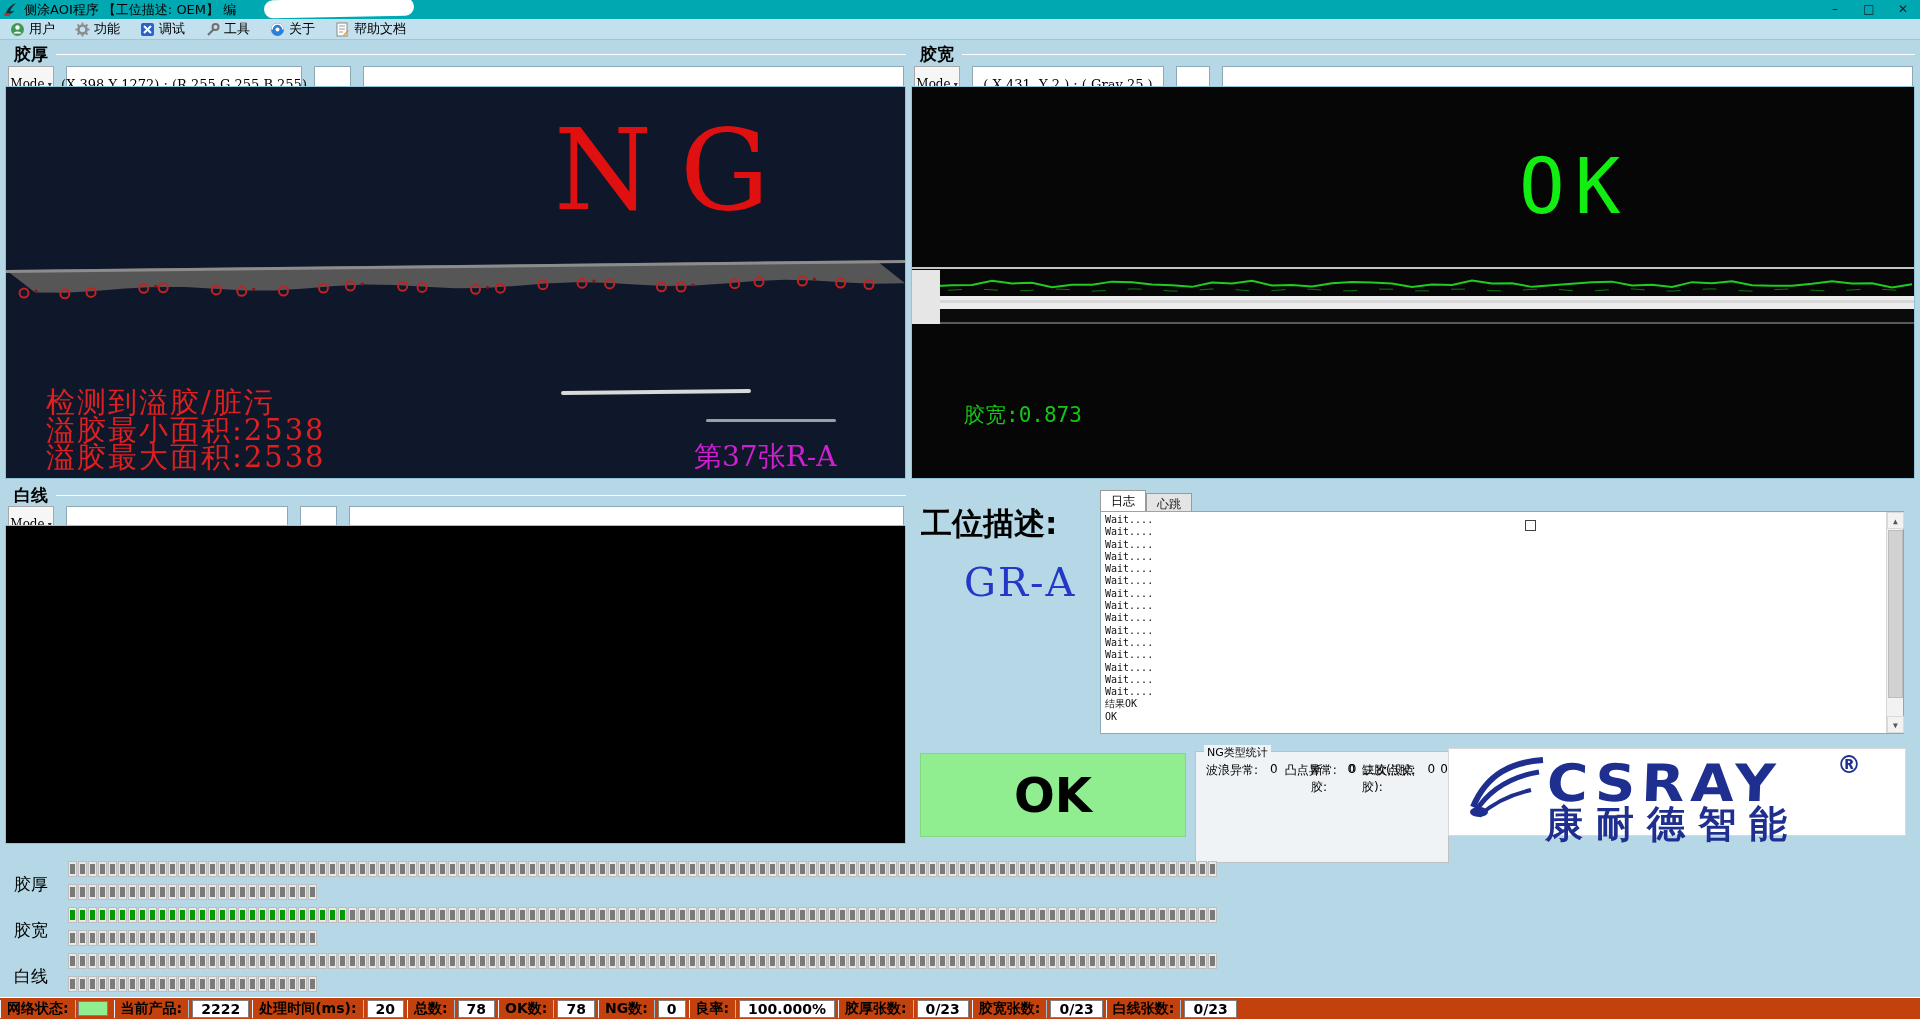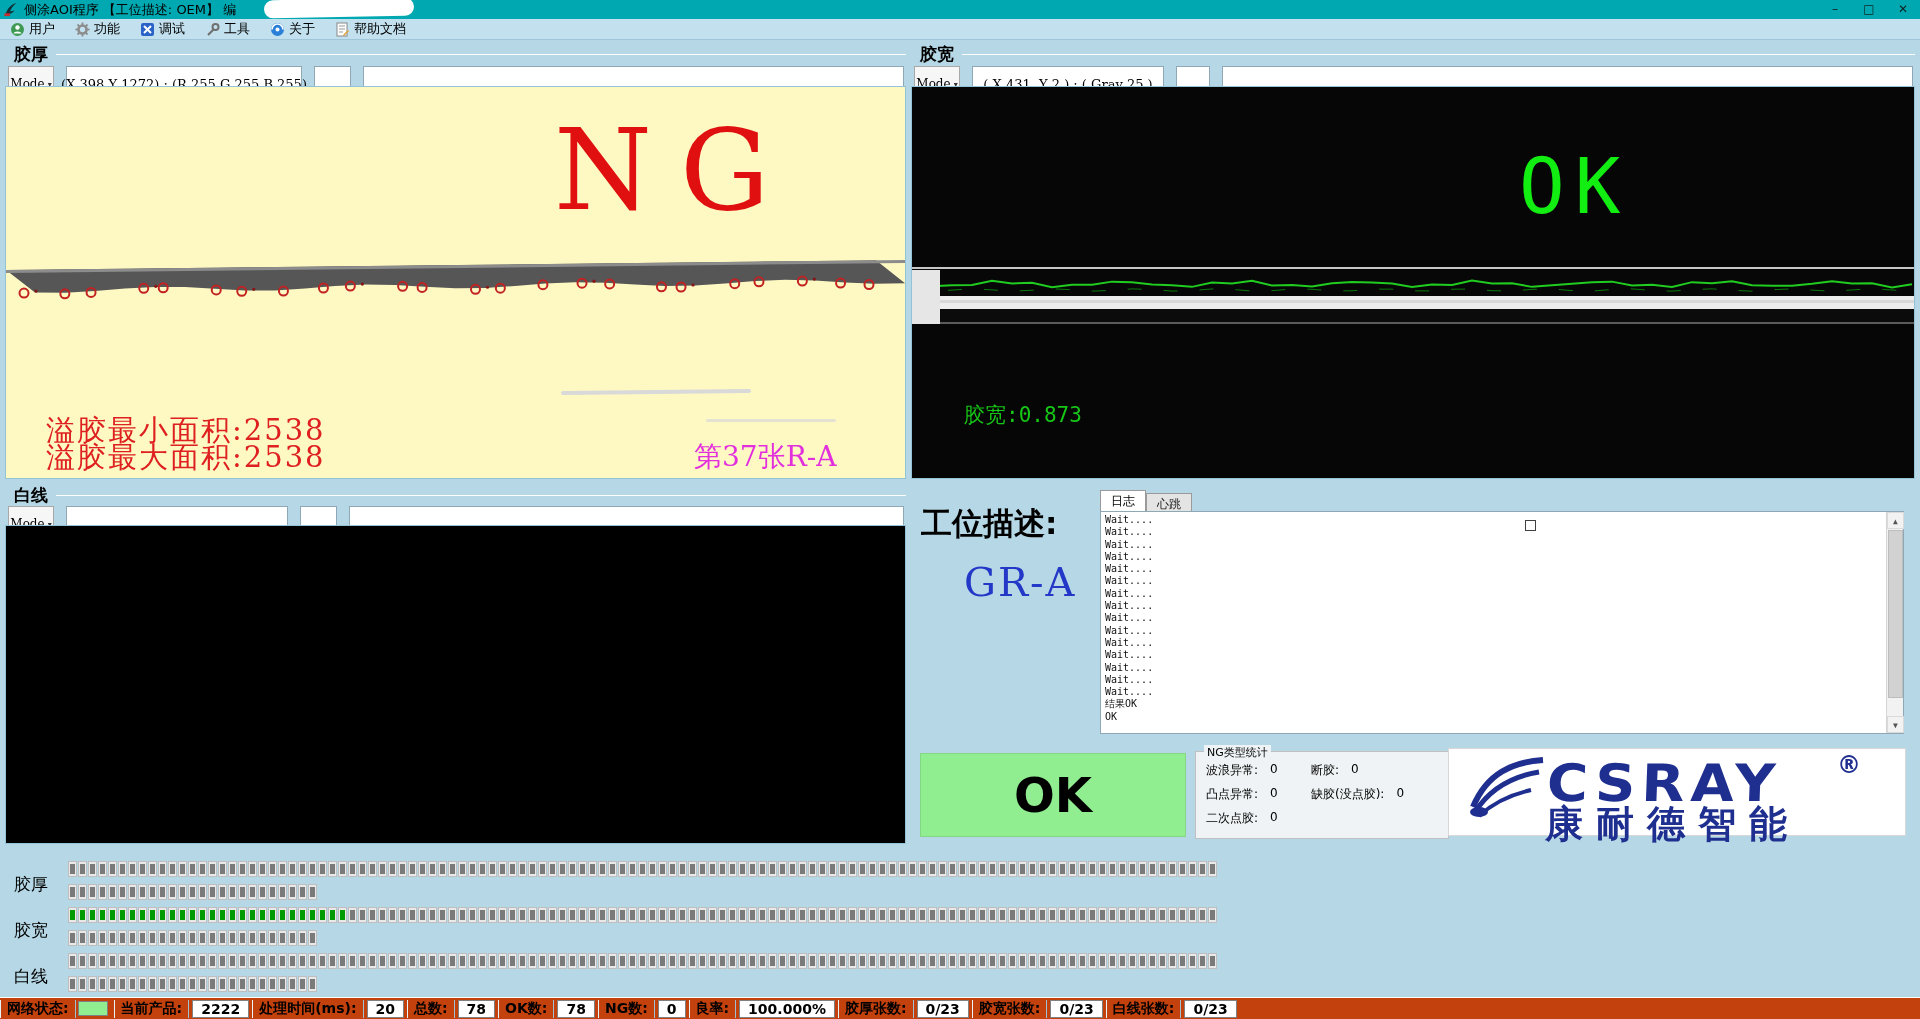--- a/index.html
+++ b/index.html
@@ -35,21 +35,21 @@
               font-family:"DejaVu Serif","Liberation Serif",serif;
               display:flex; align-items:center; justify-content:center; gap:3px; }
   .dd-arrow { font-size:8px; color:#333; }
   .tb-box { background:#fff; border:1px solid #8FA8B8; font-size:13px; color:#000;
             font-family:"DejaVu Serif","Liberation Serif",serif;
             display:flex; align-items:center; justify-content:center; white-space:nowrap; }
   .img-area { position:absolute; border:1px solid #93C3D6; overflow:hidden; }
 
   
   #p-thick { left:5px; top:44px; width:901px; height:437px; }
-  #p-thick .img-area { left:0; top:42px; width:901px; height:393px; background:#fef9c3; }
+  #p-thick .img-area { left:0; top:42px; width:901px; height:393px; background:#0f172a; }
   #ng-text { position:absolute; left:548px; top:18px; color:#E01010; font-size:112px;
              font-family:"DejaVu Serif","Liberation Serif",serif; letter-spacing:28px; }
   .red-msg { position:absolute; left:40px; color:#DE2020; font-size:29px; letter-spacing:2px;
              font-family:"DejaVu Serif","Liberation Serif",serif; white-space:nowrap; }
   #magenta-overlay { position:absolute; left:688px; top:351px; color:#E020E0; font-size:28px;
              font-family:"DejaVu Serif","Liberation Serif",serif; white-space:nowrap; opacity:.92; }
   .smudge { position:absolute; background:#D9D9D9; border-radius:3px; }
 
   
   #p-width { left:911px; top:44px; width:1004px; height:437px; }
@@ -91,25 +91,25 @@
                    background:#F2F2F2; border-left:1px solid #D5D5D5; }
   .scroll-arrow { position:absolute; left:0; width:17px; height:17px; text-align:center;
                   font-size:8px; line-height:17px; color:#555; background:#F2F2F2; border:1px solid #DADADA; }
   #scroll-up { top:0; }  #scroll-down { bottom:0; }
   #scroll-thumb { position:absolute; left:1px; top:18px; width:15px; height:168px;
                   background:#D2D2D2; border:1px solid #BDBDBD; }
 
   #ok-button { position:absolute; left:9px; top:268px; width:266px; height:84px;
                background:#90EE90; border:1px solid #84D884; display:flex; align-items:center;
                justify-content:center; font-size:48px; font-weight:bold; color:#000; }
-  #ng-stats { position:absolute; left:284px; top:266px; width:254px; height:88px;
+  #ng-stats { position:absolute; left:284px; top:266px; width:254px; height:112px;
               border:1px solid #C0C0C0; background:#EFF3F5; font-size:12px;padding-left:16px; }
   #ng-stats-title { position:absolute; left:8px; top:-7px; background:#EFF3F5; padding:0 3px;
                     font-size:11px; color:#000; }
-  .ng-col { position:absolute; top:10px; display:flex; flex-direction:column; gap:7px; }
+  .ng-col { position:absolute; top:10px; display:flex; flex-direction:row; gap:7px; }
   #ng-stats-col1 { left:10px; }
   #ng-stats-col2 { left:115px; }
   .ng-row { display:flex; }
   .ng-row .lbl { }
   .ng-row .val { margin-left:12px; }
 
   #logo-box { position:absolute; left:537px; top:263px; width:458px; height:88px; background:#fff;
               border:1px solid #D8D8D8; }
   #logo-swoosh { position:absolute; left:18px; top:8px; }
   #logo-brand { position:absolute; left:98px; top:2px; color:#1F2F8F; font-size:56px; font-weight:bold;
@@ -265,20 +265,21 @@
           <circle cx="687.0403144516933" cy="197.98964135928998" r="1.6" fill="#881414"></circle>
           <circle cx="728.7365435443908" cy="196.66480003588137" r="4.5" fill="none" stroke="#C22222" stroke-width="2"></circle>
           <circle cx="752.9708985603354" cy="194.78602897295835" r="4.5" fill="none" stroke="#C22222" stroke-width="2"></circle>
           <circle cx="796.3567974775665" cy="194.0371031399028" r="4.5" fill="none" stroke="#C22222" stroke-width="2"></circle>
           <circle cx="808.3567974775665" cy="192.0371031399028" r="1.6" fill="#881414"></circle>
           <circle cx="834.5758158360107" cy="196.10858415336048" r="4.5" fill="none" stroke="#C22222" stroke-width="2"></circle>
           <circle cx="862.9857558418261" cy="197.52870152877284" r="4.5" fill="none" stroke="#C22222" stroke-width="2"></circle>
         </svg>
       <div class="smudge" style="left:555px;top:303px;width:190px;height:4px;transform:rotate(-.6deg);"></div>
       <div class="smudge" style="left:700px;top:332px;width:130px;height:3px;opacity:.7;"></div>
+      <div class="red-msg" style="top:296px;">检测到溢胶/脏污</div>
       <div class="red-msg" style="top:324px;">溢胶最小面积:2538</div>
       <div class="red-msg" style="top:351px;">溢胶最大面积:2538</div>
       <div id="magenta-overlay">第37张R-A</div>
     </div>
   </div>
 
   <div id="p-width" class="abs">
     <div class="title-row">
       <span class="panel-title">胶宽</span>
       <span class="title-rule"></span>

